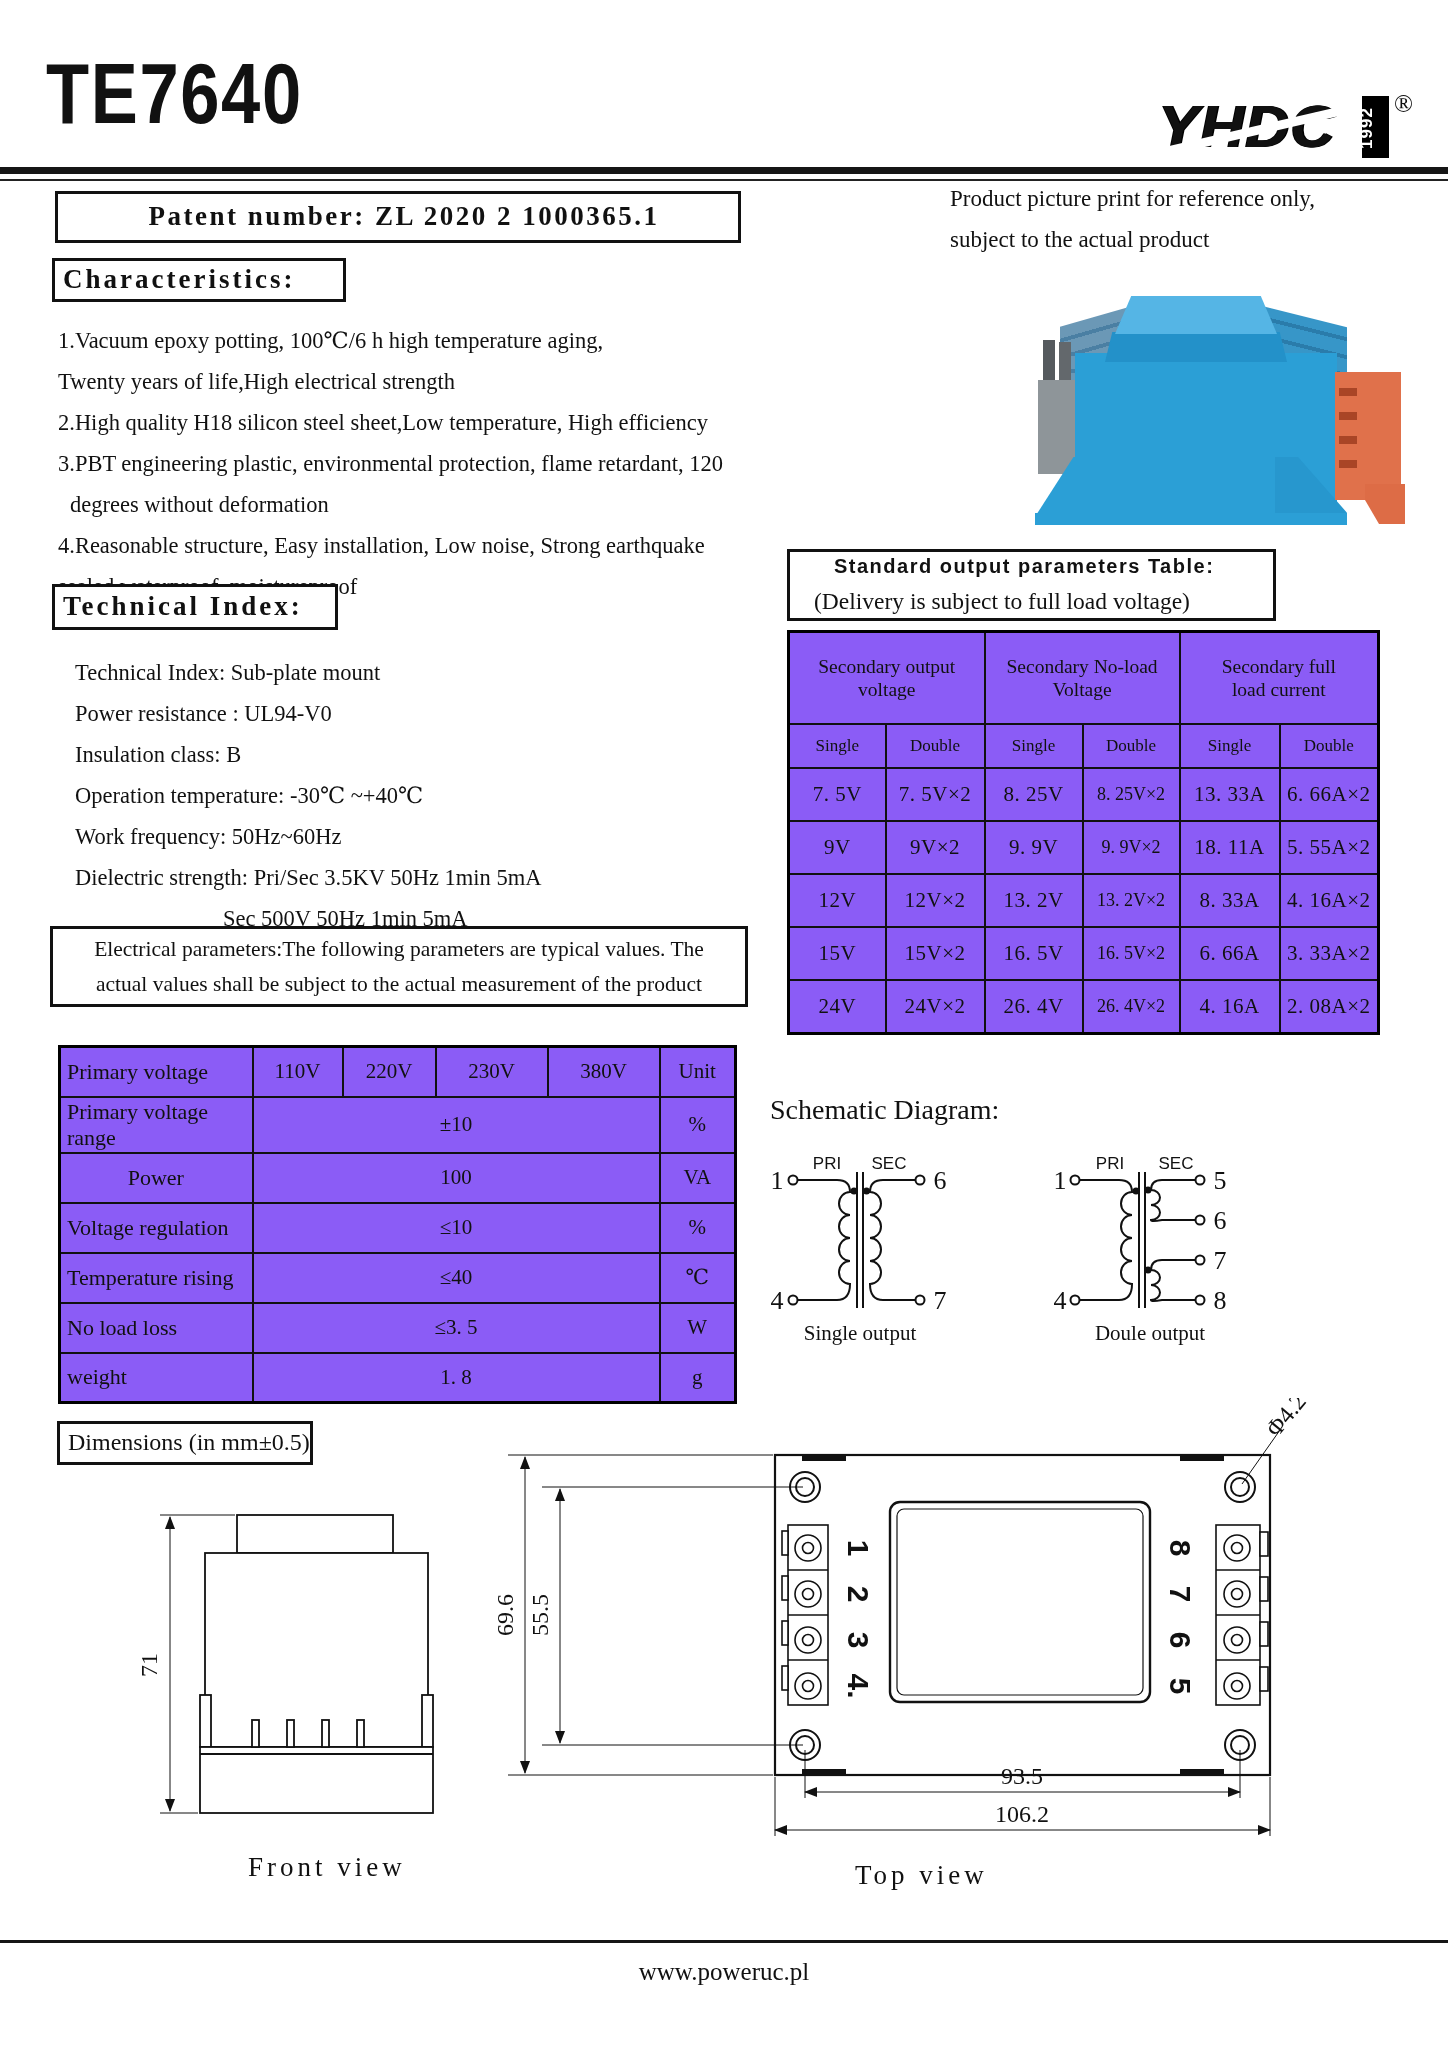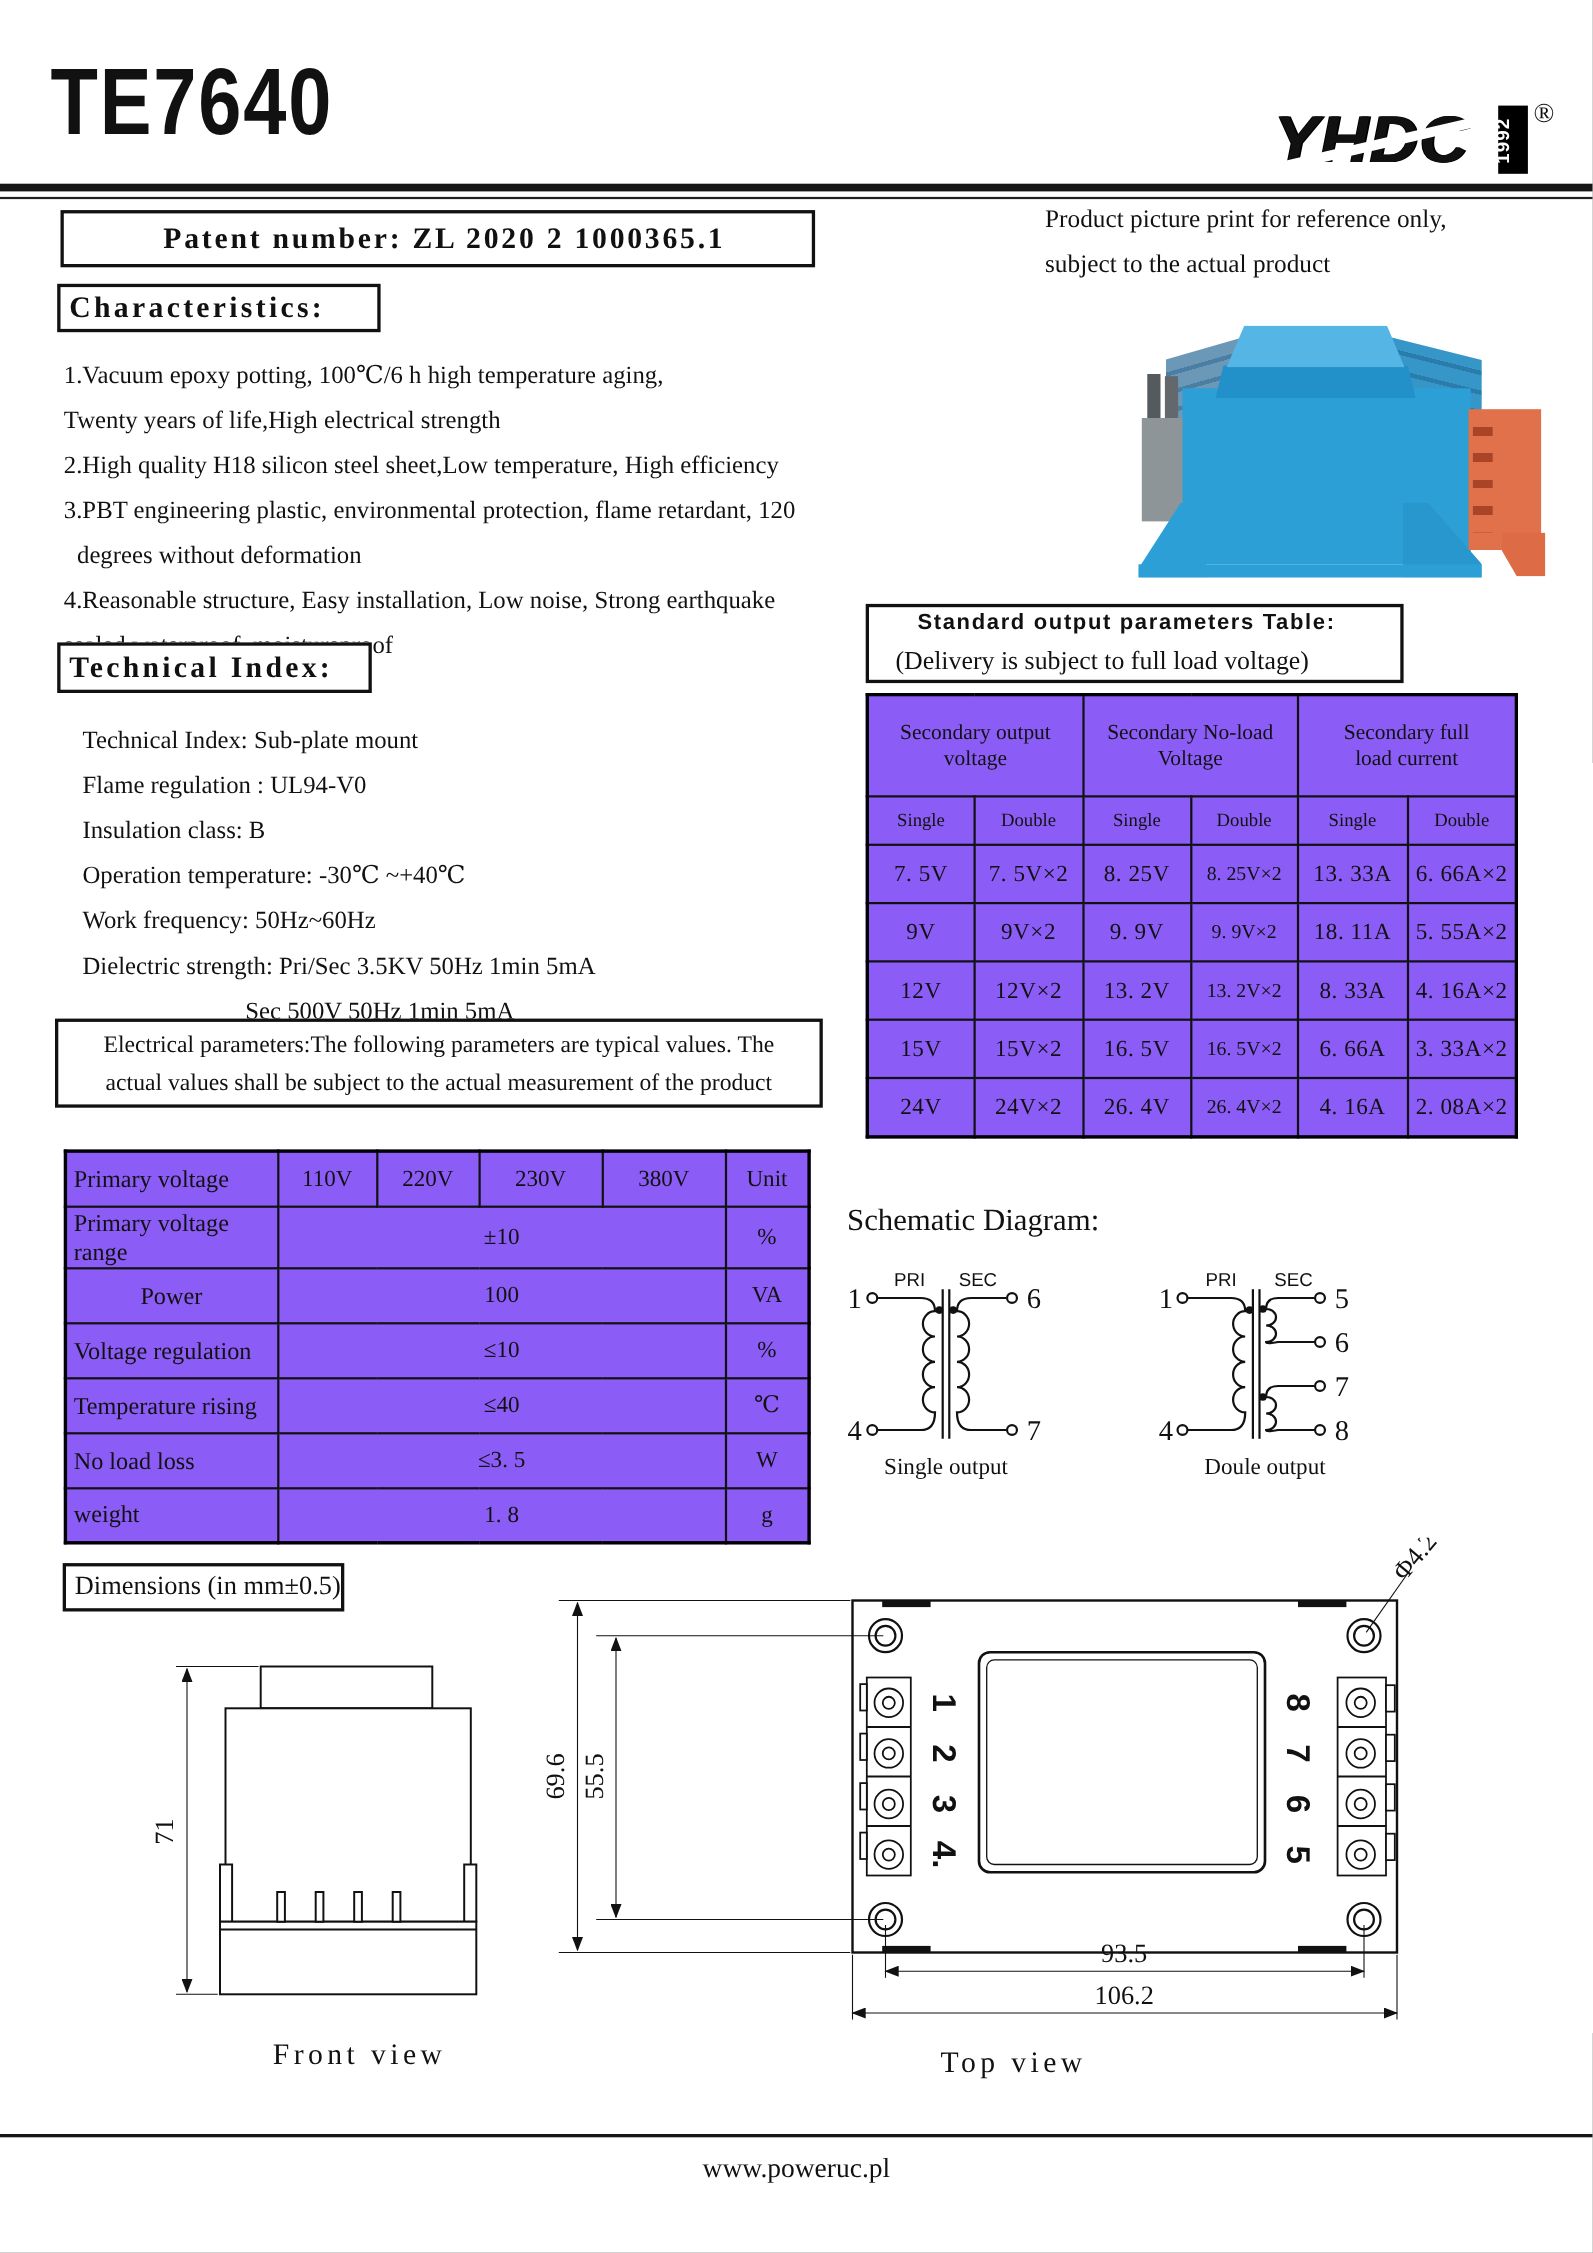--- a/index.html
+++ b/index.html
@@ -85,21 +85,21 @@
     <div>2.High quality H18 silicon steel sheet,Low temperature, High efficiency</div>
     <div>3.PBT engineering plastic, environmental protection, flame retardant, 120</div>
     <div style="padding-left:12px;">degrees without deformation</div>
     <div>4.Reasonable structure, Easy installation, Low noise, Strong earthquake</div>
     <div>sealed waterproof, moistureproof</div>
   </div>
 
   <div class="abs boxed hbox" style="left:52px;top:584px;width:272px;height:40px;line-height:38px;padding-left:8px;">Technical Index:</div>
   <div class="abs bodytxt" style="left:75px;top:632px;">
     <div>Technical Index:  Sub-plate mount</div>
-    <div>Flame regulation :  UL94-V0</div>
+    <div>Power resistance :  UL94-V0</div>
     <div>Insulation class:  B</div>
     <div>Operation temperature:  -30℃ ~+40℃</div>
     <div>Work frequency:  50Hz~60Hz</div>
     <div>Dielectric strength:  Pri/Sec 3.5KV 50Hz 1min 5mA</div>
     <div style="padding-left:148px;">Sec 500V 50Hz 1min 5mA</div>
   </div>
 
   <div class="abs boxed" style="left:50px;top:926px;width:692px;height:72px;text-align:center;font-size:21.5px;line-height:35px;padding-top:3px;">
     <div>Electrical parameters:The following parameters are typical values. The</div>
     <div>actual values shall be subject to the actual measurement of the product</div>

